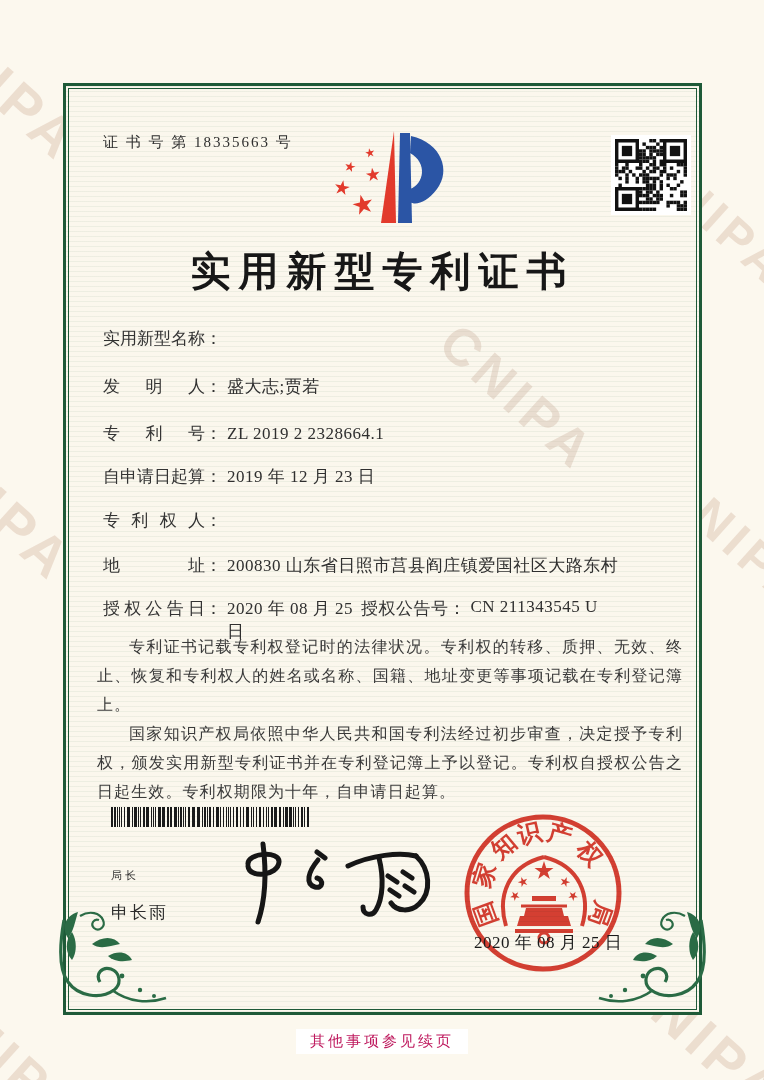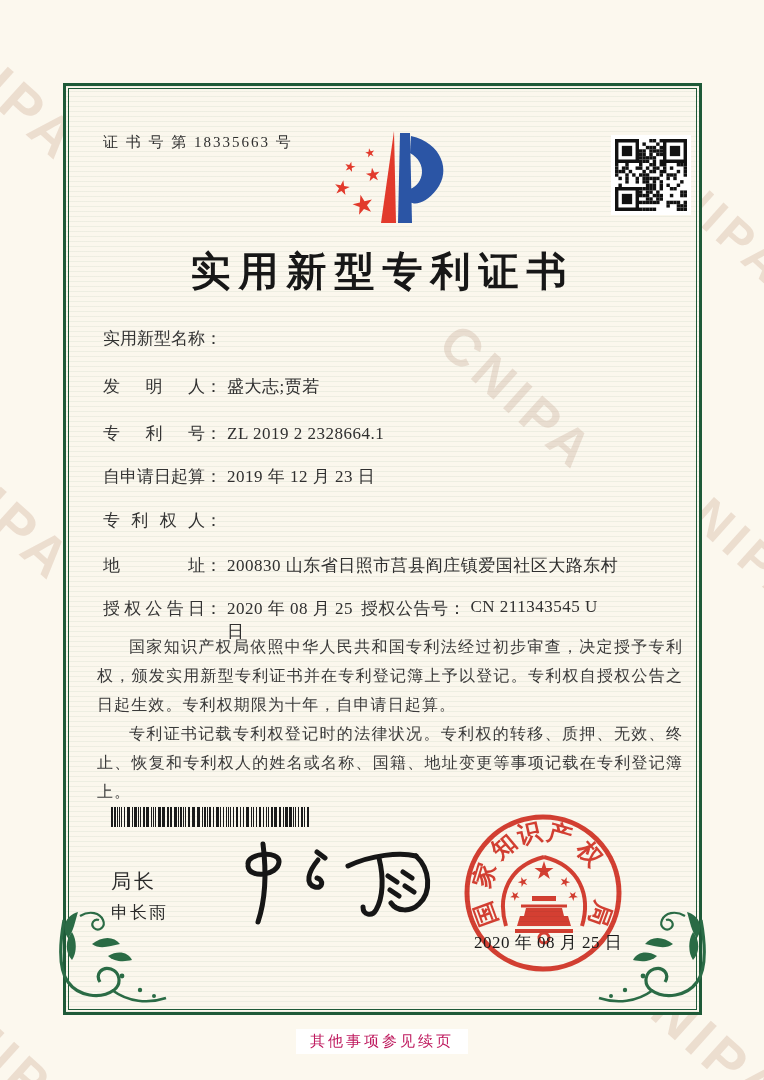--- a/index.html
+++ b/index.html
@@ -57,21 +57,21 @@
   .fvalue{letter-spacing:.5px;color:#2f2f2f;}
   .pair{display:flex;align-items:flex-start;}
   .pair1{width:258px;flex:none;}
   .flabel.auto{width:auto;text-align:left;text-align-last:auto;letter-spacing:.5px;}
   
   .paras{position:absolute;left:31px;top:546px;width:586px;font-size:16px;line-height:29px;
     letter-spacing:1.1px;color:#3a3a3a;text-align:justify;}
   .paras p{text-indent:2em;}
   
   .barcode{position:absolute;left:45px;top:721px;width:200px;height:20px;}
-  .signer-title{position:absolute;left:45px;top:782px;font-size:20px;letter-spacing:3px;color:#2c2c2c;}
+  .signer-title{position:absolute;left:45px;top:782px;font-size:11px;letter-spacing:3px;color:#2c2c2c;}
   .signer-name{position:absolute;left:45px;top:815px;font-size:17px;letter-spacing:2px;color:#2c2c2c;}
   .signature{position:absolute;left:150px;top:752px;width:255px;height:92px;}
   .seal{position:absolute;left:394px;top:724px;width:166px;height:166px;mix-blend-mode:multiply;opacity:.95;}
   .seal-date{position:absolute;left:408px;top:845px;width:160px;font-size:17px;color:#1b1b1b;letter-spacing:.5px;z-index:4;}
   .page-num{position:absolute;left:0;top:905px;width:100%;text-align:center;font-size:14px;letter-spacing:2px;color:#3a3a3a;}
   .bottom-note{
     position:absolute;left:0;top:1029px;width:100%;text-align:center;z-index:2;
   }
   .bottom-note span{
     display:inline-block;background:#fff;padding:3px 14px;font-size:15px;letter-spacing:3px;color:#be185d;
@@ -330,22 +330,22 @@
       <span class="fvalue">2020 年 08 月 25 日</span>
     </span>
     <span class="pair">
       <span class="flabel auto">授权公告号</span>
         <span class="fcolon">：</span>
       <span class="fvalue">CN 211343545 U</span>
     </span>
   </div>
 
   <div class="paras">
+    <p>专利证书记载专利权登记时的法律状况。专利权的转移、质押、无效、终止、恢复和专利权人的姓名或名称、国籍、地址变更等事项记载在专利登记簿上。</p>
     <p>国家知识产权局依照中华人民共和国专利法经过初步审查，决定授予专利权，颁发实用新型专利证书并在专利登记簿上予以登记。专利权自授权公告之日起生效。专利权期限为十年，自申请日起算。</p>
-    <p>专利证书记载专利权登记时的法律状况。专利权的转移、质押、无效、终止、恢复和专利权人的姓名或名称、国籍、地址变更等事项记载在专利登记簿上。</p>
   </div>
 
   <svg id="barcode-svg" class="barcode" viewBox="0 0 200 20">
       <rect x="0" y="0" width="2" height="20" fill="#1a1a1a"></rect>
       <rect x="3" y="0" width="2" height="20" fill="#1a1a1a"></rect>
       <rect x="6" y="0" width="1" height="20" fill="#1a1a1a"></rect>
       <rect x="8" y="0" width="1" height="20" fill="#1a1a1a"></rect>
       <rect x="10" y="0" width="1" height="20" fill="#1a1a1a"></rect>
       <rect x="13" y="0" width="1" height="20" fill="#1a1a1a"></rect>
       <rect x="16" y="0" width="3" height="20" fill="#1a1a1a"></rect>

